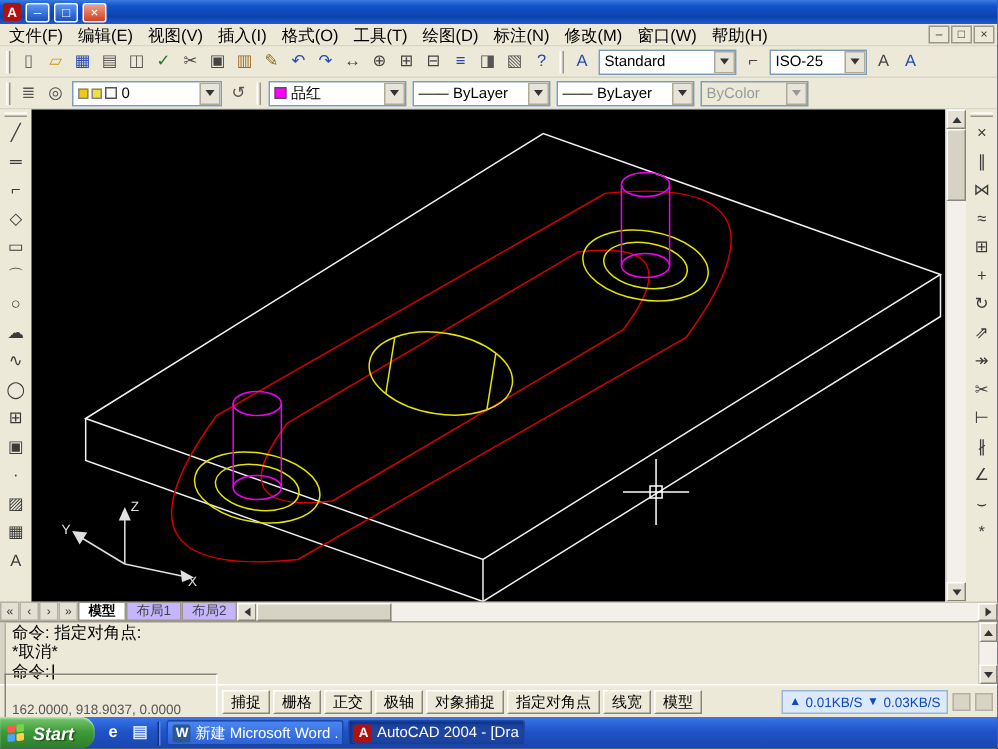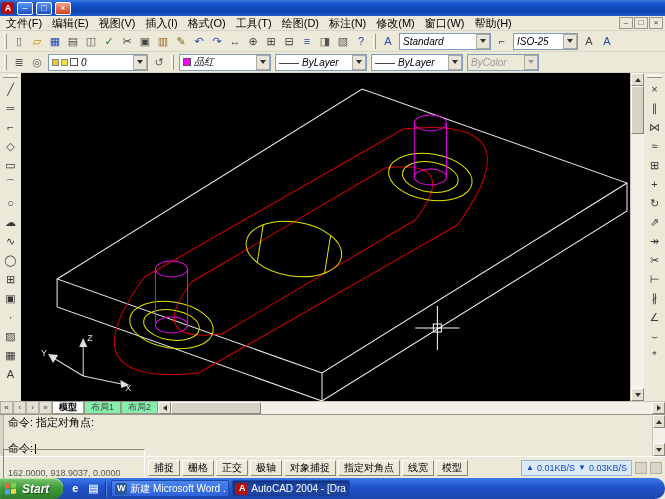--- a/index.html
+++ b/index.html
@@ -17,21 +17,21 @@
   .menubar{height:15px;flex:0 0 15px;background:#ece9d8;display:flex;align-items:center;font-size:11px;padding-left:1px;border-bottom:1px solid #d9d5c6;}
   .menu-item{padding:0 5px;white-space:nowrap;}
   .mdibtns{margin-left:auto;display:flex;gap:1px;padding-right:2px;}
   .mdibtn{width:14px;height:12px;border:1px solid #9a968a;background:#ece9d8;font-size:8px;line-height:9px;text-align:center;color:#333;}
 
   
   .tbrow{height:21px;background:#ece9d8;display:flex;align-items:center;padding:0 1px;border-bottom:1px solid #d9d5c6;}
   .grip{width:3px;height:15px;margin:0 3px;border-left:1px solid #fff;border-right:1px solid #9a968a;}
   .tbtn{width:18px;height:17px;display:flex;align-items:center;justify-content:center;}
   .tbtn .glyph{font-size:11px;line-height:1;color:#3a3a3a;}
-  .dd{height:17px;background:#fff;border:1px solid #7f9db9;font-size:10px;display:flex;align-items:center;padding-left:3px;margin:0 2px;white-space:nowrap;overflow:hidden;font-style:italic;}
+  .dd{height:17px;background:#fff;border:1px solid #7f9db9;font-size:10px;display:flex;align-items:center;padding-left:3px;margin:0 2px;white-space:nowrap;overflow:hidden;}
   .dd .val{flex:1;overflow:hidden;white-space:nowrap;}
   .ddarrow{flex:0 0 14px;height:15px;margin-left:2px;background:#e8e4d8;border:1px solid #b0aa98;display:flex;align-items:center;justify-content:center;}
   .tri-down{width:0;height:0;border-left:3px solid transparent;border-right:3px solid transparent;border-top:4px solid #333;}
   .dot{width:7px;height:7px;border:1px solid #888;margin-right:2px;display:inline-block;}
   .dd .swatch{width:8px;height:8px;border:1px solid #555;margin-right:3px;display:inline-block;}
   .dim{color:#9a9a9a;}
 
   
   .mid{flex:0 0 328px;height:328px;display:flex;}
   .vtb{width:21px;flex:0 0 21px;background:#ece9d8;display:flex;flex-direction:column;align-items:center;padding-top:2px;}
@@ -43,21 +43,21 @@
   .sbtn{width:100%;height:13px;flex:0 0 13px;background:#e4e0d4;border:1px solid;border-color:#fff #8a8678 #8a8678 #fff;display:flex;align-items:center;justify-content:center;}
   .vthumb{width:100%;height:48px;flex:0 0 48px;background:#d6d2c4;border:1px solid;border-color:#fff #8a8678 #8a8678 #fff;}
   .tri-up2{width:0;height:0;border-left:3px solid transparent;border-right:3px solid transparent;border-bottom:4px solid #333;}
   .tri-dn2{width:0;height:0;border-left:3px solid transparent;border-right:3px solid transparent;border-top:4px solid #333;}
   .tri-lf2{width:0;height:0;border-top:3px solid transparent;border-bottom:3px solid transparent;border-right:4px solid #333;}
   .tri-rt2{width:0;height:0;border-top:3px solid transparent;border-bottom:3px solid transparent;border-left:4px solid #333;}
 
   
   .tabsrow{height:13px;flex:0 0 13px;background:#ece9d8;display:flex;align-items:stretch;font-size:9px;}
   .tabnav{width:13px;flex:0 0 13px;display:flex;align-items:center;justify-content:center;background:#e4e0d4;border:1px solid #b4b0a2;color:#333;font-size:8px;}
-  .tab{padding:0 6px;display:flex;align-items:center;border:1px solid #9a968a;background:#86efac;color:#444;white-space:nowrap;}
+  .tab{padding:0 6px;display:flex;align-items:center;border:1px solid #9a968a;background:#c4b5fd;color:#444;white-space:nowrap;}
   .tab.active{background:#fff;font-weight:bold;color:#000;}
   .hscroll{flex:1;display:flex;background:#f2f0e8;border-top:1px solid #cac6ba;}
   .hsbtn{width:13px;flex:0 0 13px;background:#e4e0d4;border:1px solid;border-color:#fff #8a8678 #8a8678 #fff;display:flex;align-items:center;justify-content:center;}
   .hthumb{width:90px;flex:0 0 90px;background:#d6d2c4;border:1px solid;border-color:#fff #8a8678 #8a8678 #fff;}
 
   
   .cmd{height:42px;flex:0 0 42px;background:#ece9d8;border-top:1px solid #9a968a;display:flex;}
   .cmdgrab{width:4px;flex:0 0 4px;background:#d9d5c6;border-right:1px solid #b4b0a2;}
   .cmdlines{flex:1;padding:1px 4px;font-size:11px;display:flex;flex-direction:column;justify-content:space-between;overflow:hidden;}
   .cmdline{height:13px;line-height:13px;white-space:pre;color:#000;}
@@ -66,21 +66,21 @@
 
   
   .statusbar{height:22px;flex:0 0 22px;background:#ece9d8;border-top:1px solid #fff;display:flex;align-items:center;gap:3px;padding:0 3px;font-size:10px;}
   .coords{width:142px;flex:0 0 142px;height:16px;border:1px solid;border-color:#8a8678 #fff #fff #8a8678;padding:18px 4px;color:#555;white-space:nowrap;overflow:hidden;font-size:9px;}
   .toggle{height:16px;padding:0 5px;border:1px solid;border-color:#fff #8a8678 #8a8678 #fff;background:#ece9d8;display:flex;align-items:center;white-space:nowrap;}
   .net{margin-left:auto;height:16px;display:flex;align-items:center;gap:3px;background:#dce9f8;border:1px solid #9ab4d8;padding:0 4px;color:#1048c8;font-size:9px;white-space:nowrap;}
   .netarrow{font-size:8px;color:#1048c8;}
   .statico{width:12px;height:12px;border:1px solid #b4b0a2;background:#d9d5c6;}
 
   
-  .taskbar{height:21px;flex:0 0 21px;background:linear-gradient(180deg,#3a77e8,#2053c8 45%,#1a46ae);display:flex;align-items:center;gap:4px;border-radius:10px;}
+  .taskbar{height:21px;flex:0 0 21px;background:linear-gradient(180deg,#3a77e8,#2053c8 45%,#1a46ae);display:flex;align-items:center;gap:4px;}
   .start{height:21px;padding:0 14px 0 5px;background:linear-gradient(180deg,#7cc771,#3c9a38 48%,#2e7d2b);border-radius:0 9px 9px 0;display:flex;align-items:center;gap:4px;color:#fff;font-weight:bold;font-style:italic;font-size:12px;text-shadow:1px 1px 1px #1a4a1a;box-shadow:inset 0 1px 1px #b8e8b0;}
   .flag{width:13px;height:12px;display:grid;grid-template-columns:5px 5px;grid-template-rows:5px 5px;gap:1px;transform:skewY(-6deg);}
   .flag i{display:block;border-radius:1px;}
   .f1{background:#ff5a44;} .f2{background:#7ad148;} .f3{background:#4aa3ff;} .f4{background:#ffd24a;}
   .ql{display:flex;gap:2px;align-items:center;}
   .ql .item{width:16px;height:16px;display:flex;align-items:center;justify-content:center;}
   .ql .glyph{font-size:11px;font-weight:bold;}
   .tbsep{width:2px;height:16px;border-left:1px solid #11337f;border-right:1px solid #5b88e8;}
   .tasks{display:flex;gap:3px;align-items:center;}
   .tasks .item{width:118px;height:17px;background:linear-gradient(#4a86f0,#2d62d8);border:1px solid #1e48a8;border-radius:2px;color:#fff;font-size:10px;display:flex;align-items:center;gap:3px;padding:0 3px;overflow:hidden;white-space:nowrap;}
@@ -493,20 +493,21 @@
           <span class="tri-rt2"></span>
         </span>
     </span>
   </div>
 
   <div class="cmd">
     <span class="cmdgrab"></span>
     <div class="cmdlines">
       <span style="display:flex;flex-direction:column">
           <span class="cmdline">命令: 指定对角点:</span>
+          <span class="cmdline">*取消*</span>
         </span>
       <div class="cmdline"><span>命令:</span><span class="caret"></span></div>
     </div>
     <div class="cmdscroll">
       <span class="sbtn">
           <span class="tri-up2"></span>
         </span>
       <span class="sbtn">
           <span class="tri-dn2"></span>
         </span>

